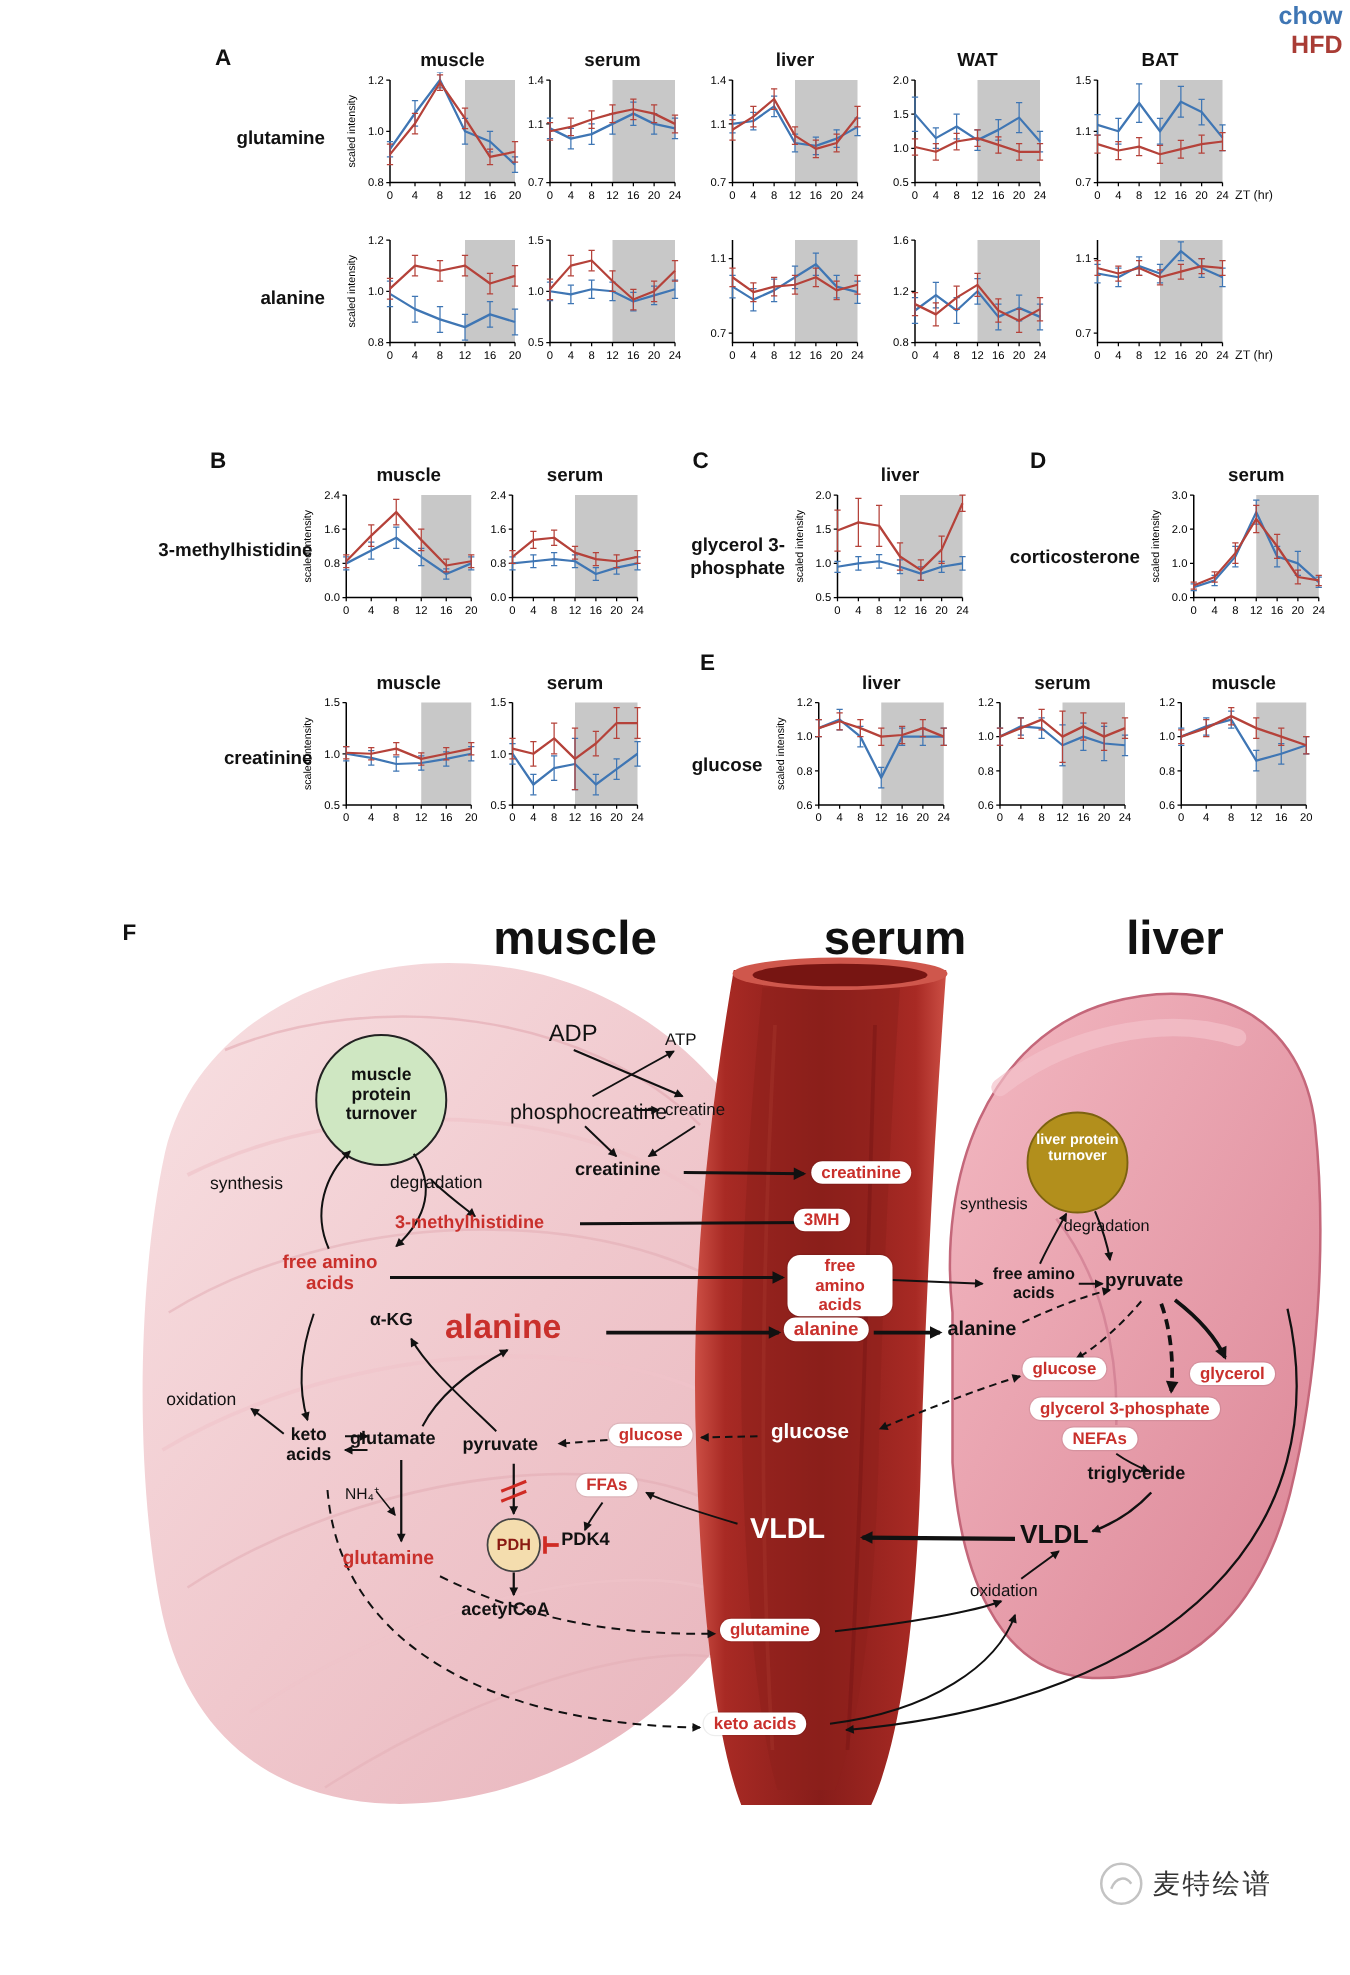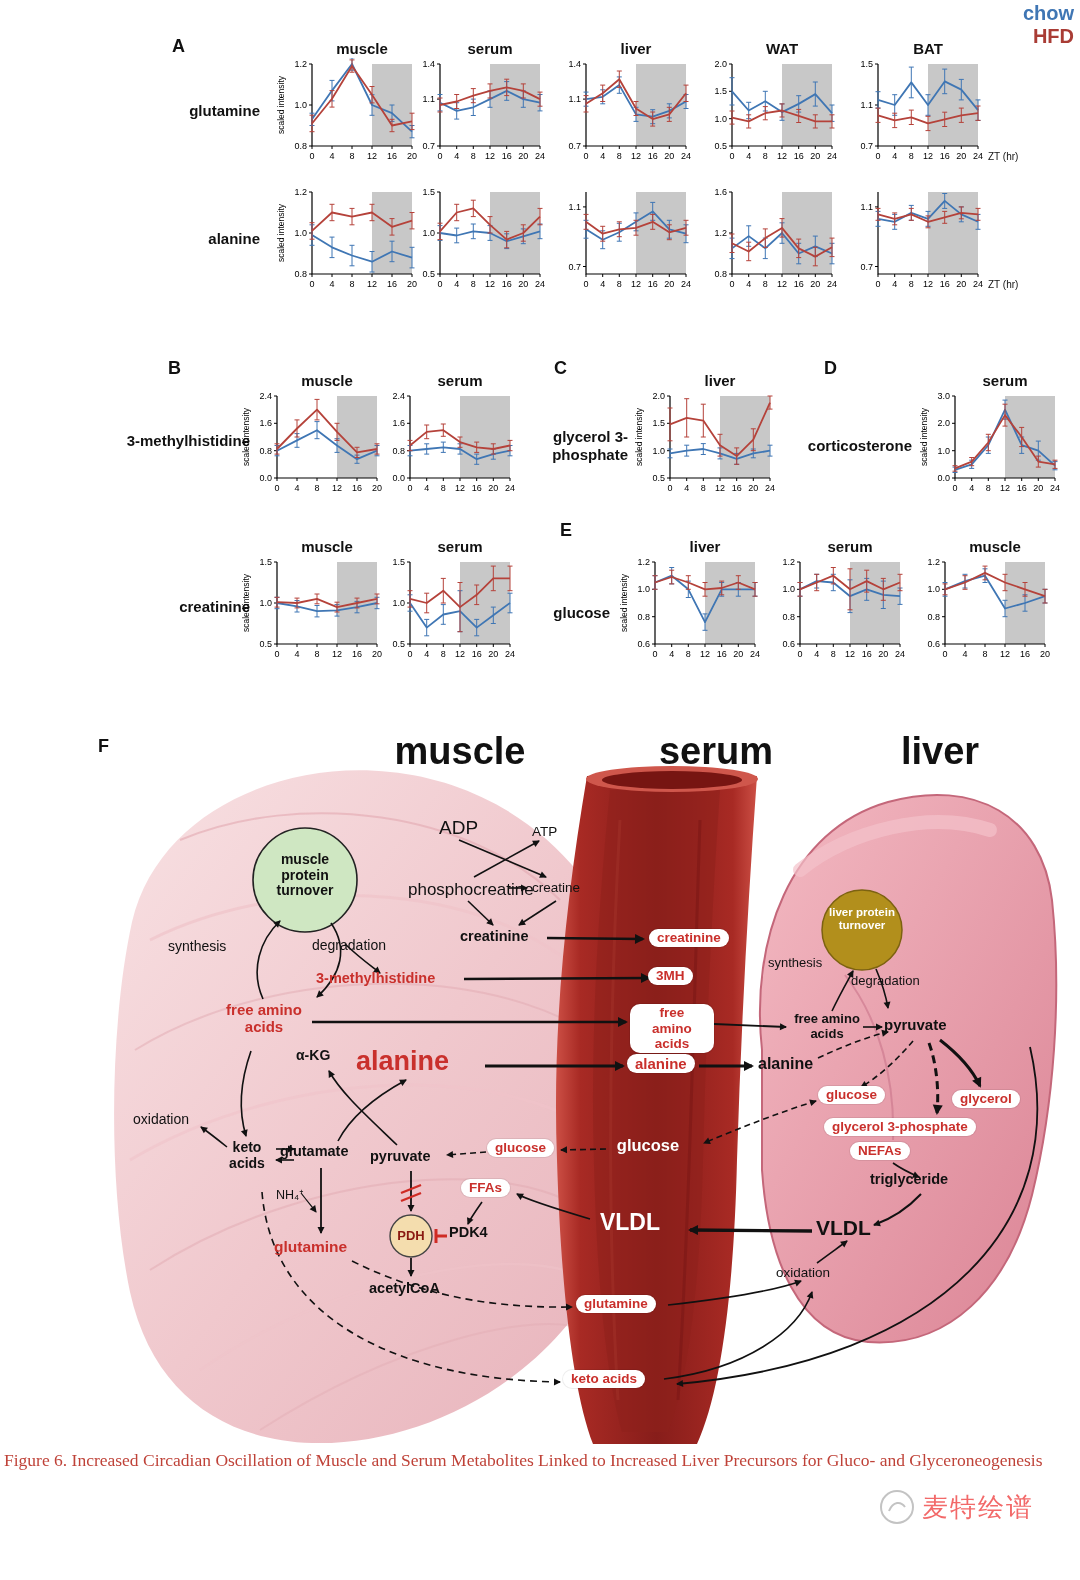--- a/index.html
+++ b/index.html
@@ -20,21 +20,21 @@
   .wht{color:#fff}
   .ctr{text-align:center}
   .pill{position:absolute;background:#fff;border-radius:10px;padding:1px 8px;color:#c9302c;
         font-weight:bold;font-size:13.5px;text-align:center;line-height:1.15;
         box-shadow:0 0 0 1px rgba(0,0,0,.07)}
   .fhead{position:absolute;width:200px;text-align:center;font-weight:bold;font-size:38px}
   .caption{position:absolute;left:4px;top:1448px;width:1072px;font-family:"Liberation Serif",serif}
   .caption .t{color:#bf4238;font-size:17.5px;line-height:1.45;text-align:justify}
   .caption .l{color:#111;font-size:15.5px;line-height:1.38}
   .watermark{position:absolute;left:878px;top:1488px;display:flex;align-items:center;gap:6px;opacity:.8}
-  .watermark .wtext{color:#ef4444;font-size:26px;letter-spacing:2px}
+  .watermark .wtext{color:#000000;font-size:22px;letter-spacing:2px}
   svg text{font-family:"Liberation Sans",sans-serif}
 </style>
 </head>
 <body>
 
 <div class="legend">
   <div class="chow">chow</div>
   <div class="hfd">HFD</div>
 </div>
 
@@ -1477,21 +1477,21 @@
 <div class="fl b" style="left:369px;top:1280px;font-size:14.5px">acetylCoA</div>
 <div class="fl" style="left:439px;top:817px;font-size:19px">ADP</div>
 <div class="fl" style="left:532px;top:824px;font-size:13.5px">ATP</div>
 <div class="fl" style="left:408px;top:880px;font-size:17px">phosphocreatine</div>
 <div class="fl" style="left:532px;top:880px;font-size:13.5px">creatine</div>
 <div class="fl b" style="left:460px;top:928px;font-size:14.5px">creatinine</div>
 <div class="pill" style="left:487px;top:1139px">glucose</div>
 <div class="pill" style="left:461px;top:1179px">FFAs</div>
 
 <div class="pill" style="left:649px;top:929px">creatinine</div>
-<div class="pill" style="left:648px;top:967px">3MH</div>
+<div class="pill" style="left:635px;top:967px">3MH</div>
 <div class="pill" style="left:630px;top:1004px;width:84px">free amino acids</div>
 <div class="pill" style="left:627px;top:1054px;font-size:15px">alanine</div>
 <div class="fl b wht ctr" style="left:606px;top:1136px;width:84px;font-size:16.5px">glucose</div>
 <div class="fl b wht ctr" style="left:578px;top:1210px;width:104px;font-size:23px">VLDL</div>
 <div class="pill" style="left:576px;top:1295px">glutamine</div>
 <div class="pill" style="left:563px;top:1370px">keto acids</div>
 
 <div class="fl b wht ctr" style="left:825px;top:906px;width:74px;font-size:11.5px">liver protein turnover</div>
 <div class="fl" style="left:768px;top:956px;font-size:13px">synthesis</div>
 <div class="fl" style="left:851px;top:974px;font-size:13px">degradation</div>
@@ -1500,21 +1500,20 @@
 <div class="fl b" style="left:758px;top:1055px;font-size:16px">alanine</div>
 <div class="pill" style="left:818px;top:1086px">glucose</div>
 <div class="pill" style="left:952px;top:1090px">glycerol</div>
 <div class="pill" style="left:824px;top:1118px">glycerol 3-phosphate</div>
 <div class="pill" style="left:850px;top:1142px">NEFAs</div>
 <div class="fl b" style="left:870px;top:1171px;font-size:14.5px">triglyceride</div>
 <div class="fl b" style="left:816px;top:1216px;font-size:21px">VLDL</div>
 <div class="fl" style="left:776px;top:1265px;font-size:13.5px">oxidation</div>
 
 <div class="caption">
-  <p class="t">Figure 6. Increased Circadian Oscillation of Muscle and Serum Metabolites Linked to Increased Liver Precursors for Gluco- and Glyceroneogenesis</p>
 </div>
 
 <div class="watermark">
   <svg width="38" height="38">
     <circle cx="19" cy="19" r="16" fill="none" stroke="#b5b5b5" stroke-width="2"></circle>
     <path d="M11,23 C15,13 23,13 27,19" stroke="#b5b5b5" fill="none" stroke-width="2"></path>
   </svg>
   <span class="wtext">麦特绘谱</span>
 </div>
 

